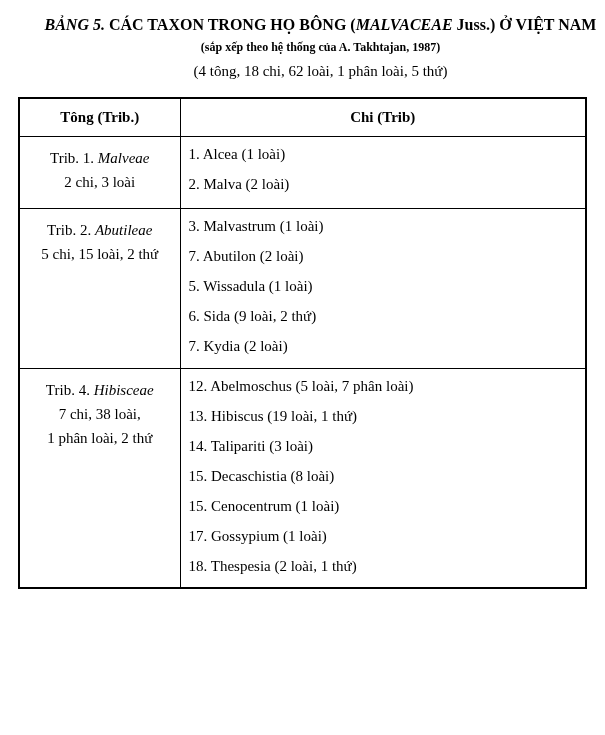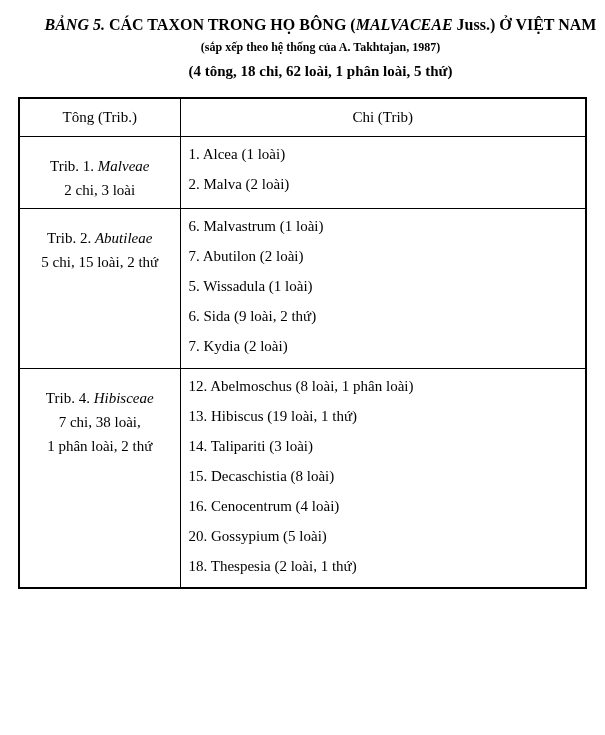--- a/index.html
+++ b/index.html
@@ -24,21 +24,21 @@
     font-weight: bold;
     line-height: 23px;
   }
   .caption-line2 {
     font-size: 12px;
     font-weight: bold;
     line-height: 22px;
   }
   .caption-line3 {
     font-size: 15px;
-    font-weight: bold;
+    font-weight: normal;
     line-height: 22px;
     margin-top: 2px;
   }
   .italic { font-style: italic; }
 
   table.taxon {
     border-collapse: collapse;
     table-layout: fixed;
     width: 567px;
     margin: 15px auto 0 auto;
@@ -49,26 +49,26 @@
   table.taxon th, table.taxon td {
     border: 1px solid #000000;
     vertical-align: top;
     box-sizing: border-box;
     font-size: 15px;
   }
   table.taxon th {
     height: 38px;
     vertical-align: middle;
     text-align: center;
-    font-weight: normal;
+    font-weight: bold;
     font-size: 15px;
   }
   td.tribe-cell {
     text-align: center;
-    padding-top: 17px;
+    padding-top: 9px;
     line-height: 24px;
   }
   td.genus-cell {
     padding: 8px 4px 0 8px;
   }
   .genus-item {
     line-height: 19px;
     margin-bottom: 11px;
     white-space: nowrap;
   }
@@ -107,37 +107,37 @@
         <div class="genus-item">1. Alcea (1 loài)</div>
         <div class="genus-item">2. Malva (2 loài)</div>
       </td>
     </tr>
     <tr class="r1">
       <td class="tribe-cell">
         <div><span>Trib. 2. </span><span class="italic">Abutileae</span></div>
         <div>5 chi, 15 loài, 2 thứ</div>
       </td>
       <td class="genus-cell">
-        <div class="genus-item">6. Malvastrum (1 loài)</div>
+        <div class="genus-item">3. Malvastrum (1 loài)</div>
         <div class="genus-item">7. Abutilon (2 loài)</div>
         <div class="genus-item">5. Wissadula (1 loài)</div>
         <div class="genus-item">6. Sida (9 loài, 2 thứ)</div>
         <div class="genus-item">7. Kydia (2 loài)</div>
       </td>
     </tr>
     <tr class="r3">
       <td class="tribe-cell">
         <div><span>Trib. 4. </span><span class="italic">Hibisceae</span></div>
         <div>7 chi, 38 loài,</div>
         <div>1 phân loài, 2 thứ</div>
       </td>
       <td class="genus-cell">
-        <div class="genus-item">12. Abelmoschus (8 loài, 1 phân loài)</div>
+        <div class="genus-item">12. Abelmoschus (5 loài, 7 phân loài)</div>
         <div class="genus-item">13. Hibiscus (19 loài, 1 thứ)</div>
         <div class="genus-item">14. Talipariti (3 loài)</div>
         <div class="genus-item">15. Decaschistia (8 loài)</div>
-        <div class="genus-item">16. Cenocentrum (4 loài)</div>
-        <div class="genus-item">20. Gossypium (5 loài)</div>
+        <div class="genus-item">15. Cenocentrum (1 loài)</div>
+        <div class="genus-item">17. Gossypium (1 loài)</div>
         <div class="genus-item">18. Thespesia (2 loài, 1 thứ)</div>
       </td>
     </tr>
   </tbody>
 </table>
 
 </body></html>

